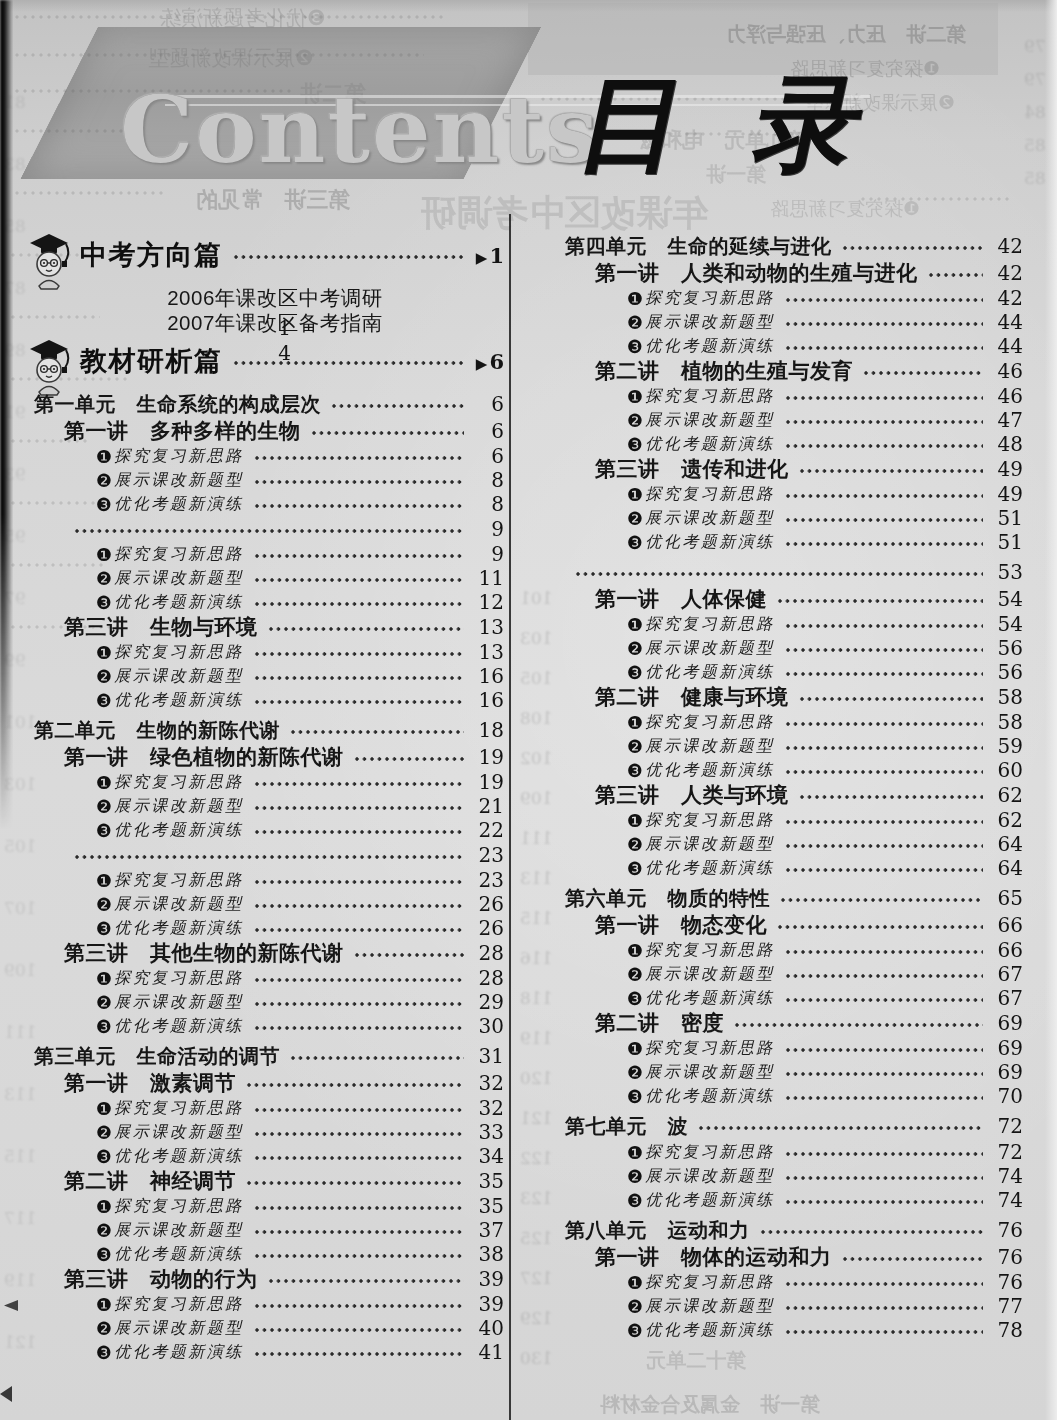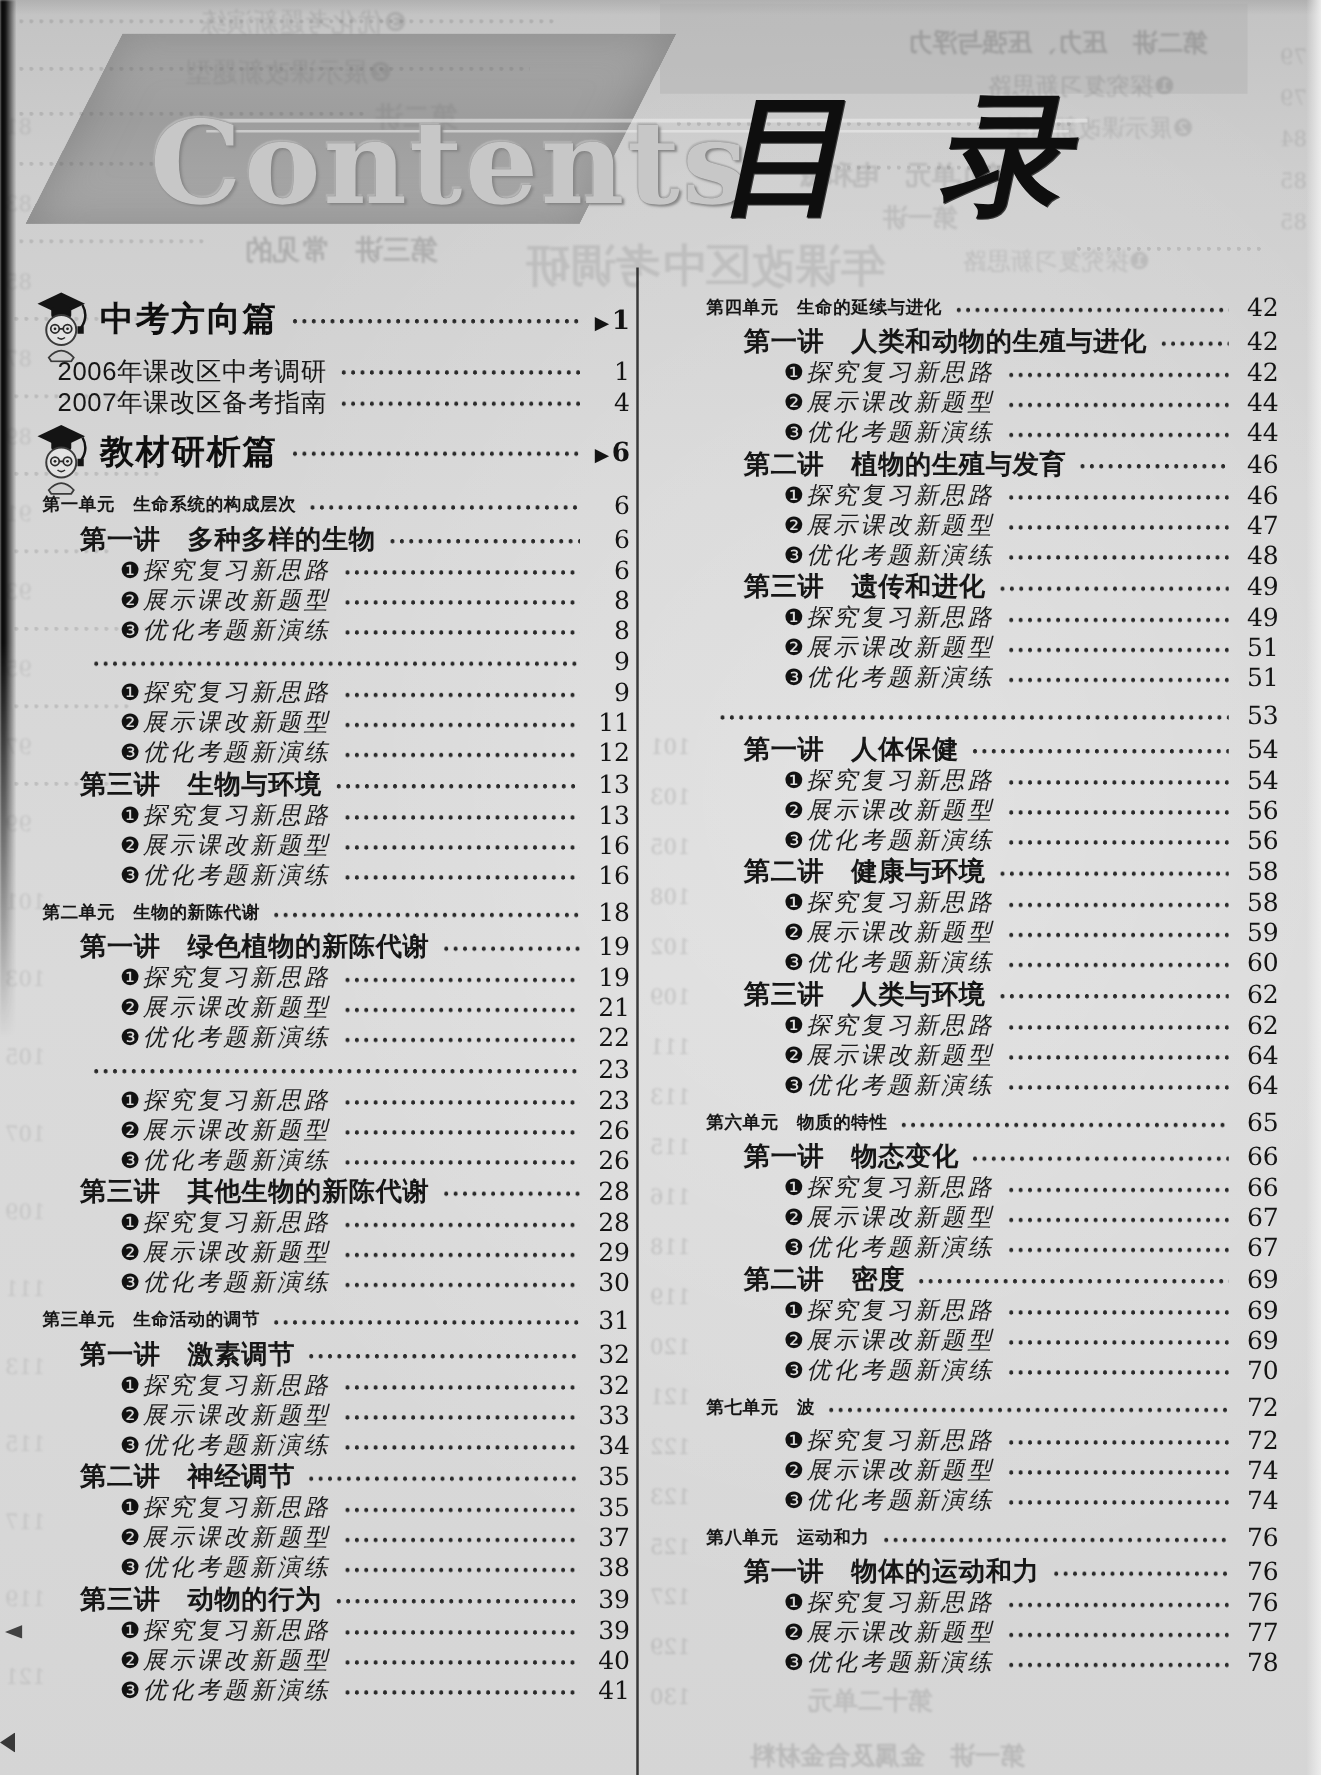--- a/index.html
+++ b/index.html
@@ -40,28 +40,28 @@
         text-shadow:1px 1px 0 #3a3a3a;}
   
   .divider{position:absolute;left:509px;top:214px;width:2px;height:1206px;background:#1c1c1c;opacity:.85;z-index:4;}
   
   .col{position:absolute;top:228px;z-index:5;color:#161616;}
   .col-left{left:34px;width:470px;}
   .col-right{left:565px;width:458px;}
   .row{display:flex;align-items:center;}
   .row .lbl{white-space:nowrap;}
   .row.unit{height:28px;margin-top:4px;}
-  .row.unit .lbl{font-weight:bold;font-size:14px;letter-spacing:.5px;}
+  .row.unit .lbl{font-weight:bold;font-size:20px;letter-spacing:.5px;}
   .row.lecture{height:26px;padding-left:30px;}
   .row.lecture .lbl{font-weight:bold;font-size:21px;letter-spacing:.5px;}
   .row.sub{height:24px;padding-left:62px;}
   .row.sub .lbl{font-family:Liberation Sans, sans-serif;font-style:italic;
-        font-size:19px;letter-spacing:2.5px;color:#1c1c1c;}
+        font-size:16px;letter-spacing:2.5px;color:#1c1c1c;}
   .row.sub .bullet{font-family:"DejaVu Sans",sans-serif;font-size:18px;margin-right:2px;color:#111;}
-  .row.plain{height:25px;padding-left:12px;}
+  .row.plain{height:25px;padding-left:12px;flex-direction:column;}
   .row.plain .lbl{font-size:20.5px;letter-spacing:.5px;}
   .row.part{height:44px;margin:5px 0 7px;}
   .row.part .lbl{font-weight:bold;font-size:27px;letter-spacing:1.5px;color:#0f0f0f;}
   .mascot{flex:0 0 auto;margin:-8px 8px -16px -8px;}
   .leader{flex:1;height:9px;margin:4px 8px 0 10px;
         background-image:radial-gradient(circle at 3px 4px,#2a2a2a 1.5px,rgba(0,0,0,0) 1.9px);
         background-size:7.5px 9px;background-repeat:repeat-x;}
   .pg{font-family:"DejaVu Serif","Liberation Serif",serif;font-size:20px;min-width:32px;
         text-align:right;white-space:nowrap;color:#141414;}
   .row.part .pg{font-size:21px;font-weight:bold;}

